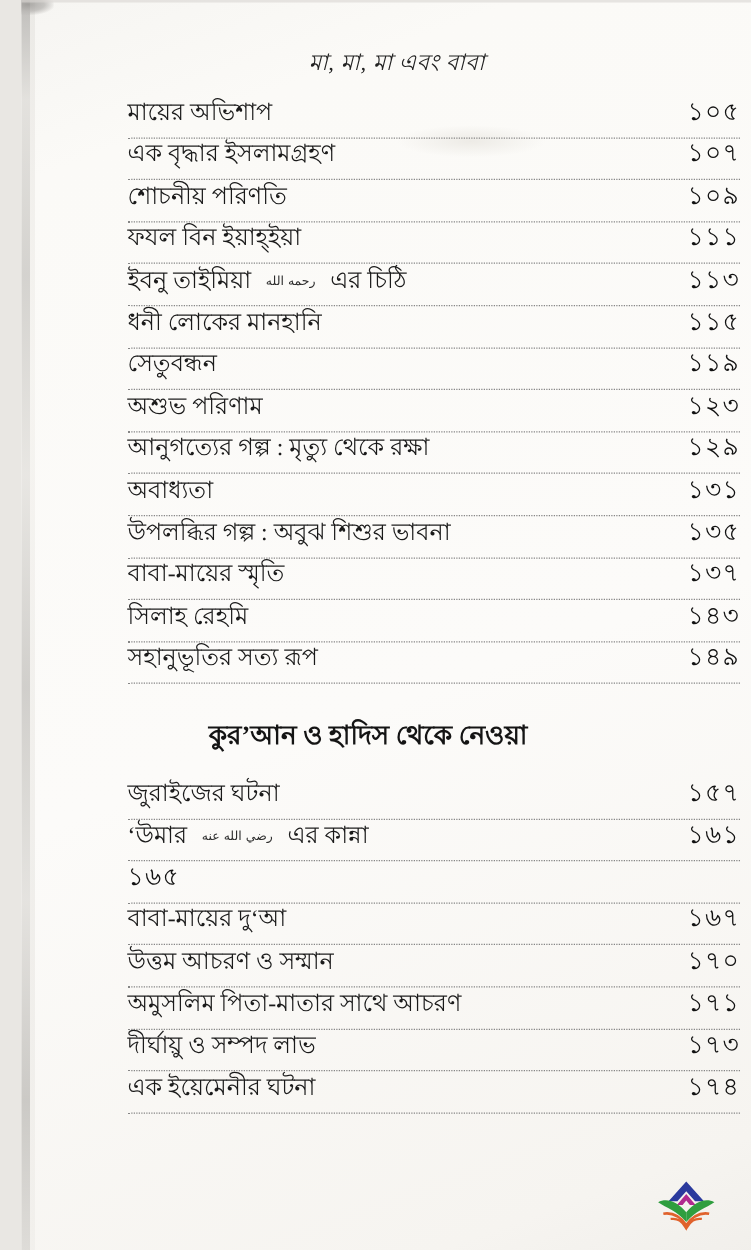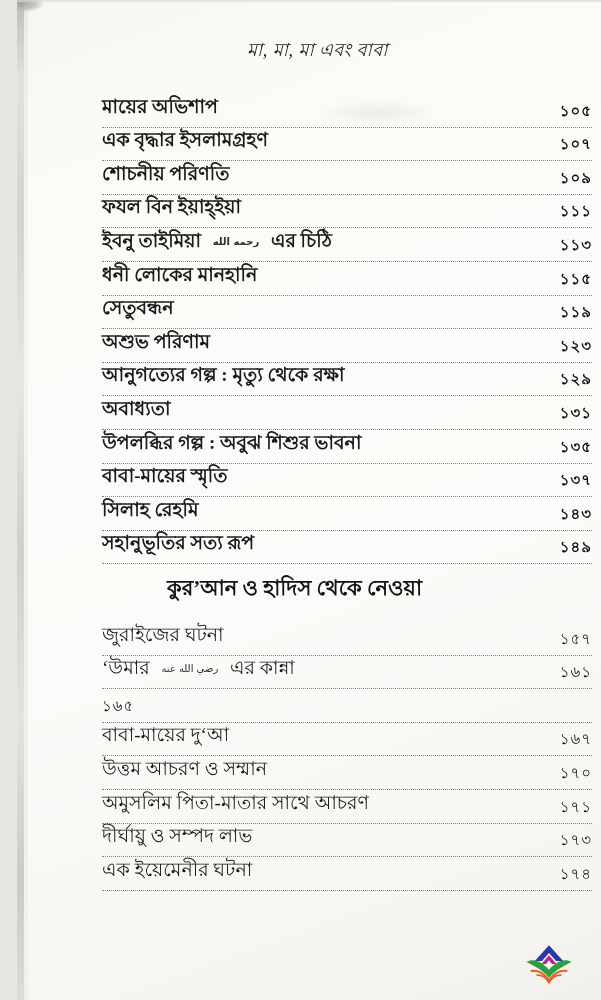--- a/index.html
+++ b/index.html
@@ -38,35 +38,35 @@
 
   .hdr{
     position:absolute;left:0;top:36px;width:601px;
     text-align:center;font-size:18px;font-style:italic;letter-spacing:.5px;color:#222;
   }
   .sec-hdr{
     position:absolute;left:0;top:572px;width:555px;
     text-align:center;font-size:21px;font-weight:bold;color:#141414;
   }
   .toc{position:absolute;left:85px;width:490px;}
-  #toc1{top:94px;font-weight:bold;}
+  #toc1{top:77px;}
   #toc2{top:622px;}
   .row{
     height:33.6px;box-sizing:border-box;
     display:flex;justify-content:space-between;align-items:flex-end;
     border-bottom:1.5px dotted #858585;
     padding-bottom:3px;
   }
   .t{font-size:19px;white-space:nowrap;}
   .t span + span{margin-left:7px;}
   .hon{
     font-family:"DejaVu Sans",sans-serif;
     font-size:10px;color:#2d2d2d;vertical-align:2px;letter-spacing:-0.5px;
   }
-  .p{font-size:15px;letter-spacing:1px;color:#111;}
+  .p{font-size:20px;letter-spacing:1px;color:#111;}
   .logo{position:absolute;left:507px;top:941px;width:50px;height:50px;}
 </style>
 </head>
 <body>
 
 <div id="page">
 
   <div class="edge-left"></div>
   <div class="edge-left2"></div>
   <div class="corner-tl"></div>

